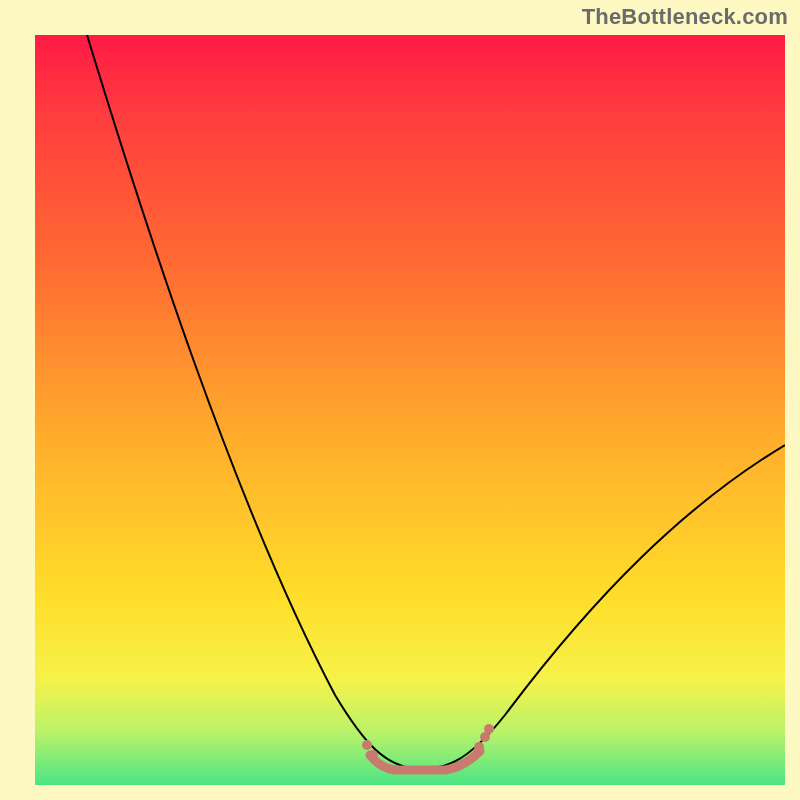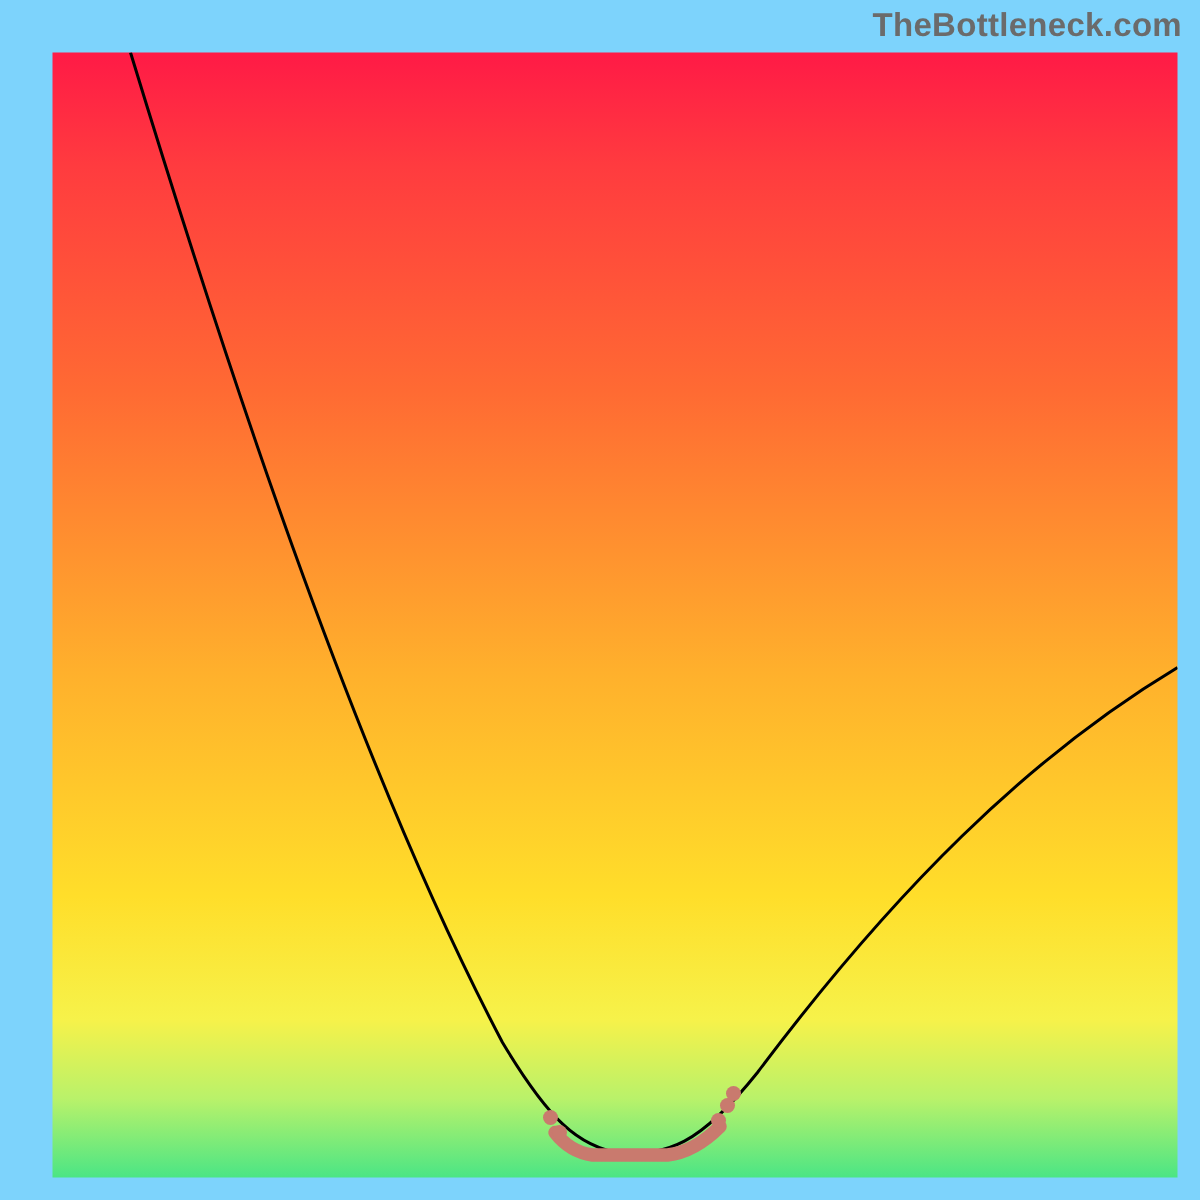--- a/index.html
+++ b/index.html
@@ -9,21 +9,21 @@
     height: 800px;
     background: #000;
     overflow: hidden;
   }
   .frame {
     position: absolute;
     left: 0;
     top: 0;
     width: 800px;
     height: 800px;
-    background: #7dd3fc;
+    background: #fef9c3;
   }
   .plot {
     position: absolute;
     left: 35px;
     top: 35px;
     width: 750px;
     height: 750px;
     
     background: linear-gradient(
       to bottom,

